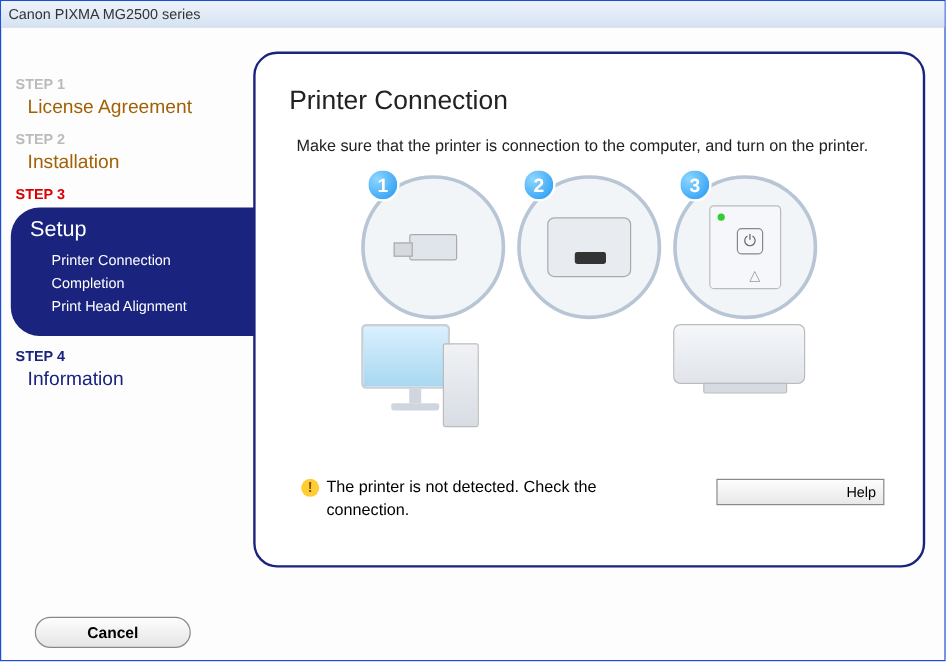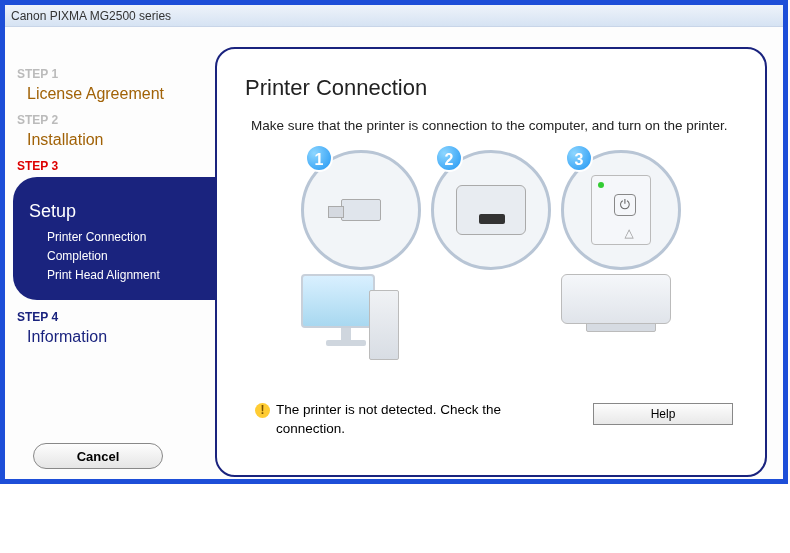--- a/index.html
+++ b/index.html
@@ -6,23 +6,23 @@
   body {
     margin: 0;
     font-family: Arial, sans-serif;
     background: #fff;
     width: 790px;
     height: 553px;
     overflow: hidden;
     position: relative;
   }
   .window {
-    border: 5px solid #1d4ed8;
+    border: 1px solid #1d4ed8;
     width: 788px;
-    height: 484px;
+    height: 551px;
     background: #fdfdfd;
     position: relative;
   }
   .titlebar {
     height: 22px;
     background: linear-gradient(to bottom, #eef3fa, #d6e3f3);
     border-bottom: 1px solid #c8d5e8;
     padding-left: 6px;
     font-size: 12px;
     color: #333;
@@ -52,21 +52,21 @@
     margin-bottom: 8px;
     padding-left: 10px;
   }
   .step-title.pend {
     color: #1a237e;
   }
   .step-active-block {
     background: #1a237e;
     color: #fff;
     border-radius: 24px 0 0 24px;
-    padding: 24px 0 14px 16px;
+    padding: 8px 0 14px 16px;
     margin-left: -4px;
     margin-right: -2px;
     position: relative;
   }
   .step-active-block .active-title {
     font-size: 18px;
     margin-bottom: 6px;
   }
   .step-active-block .sub {
     font-size: 12px;
@@ -222,20 +222,21 @@
     position:absolute;
     right: 32px;
     bottom: 50px;
     width: 140px;
     height: 22px;
     background: linear-gradient(#fdfdfd,#e8e8e8);
     border:1px solid #888;
     font-size:12px;
     color:#000;
     cursor:pointer;
+    text-align:right;
   }
   .footer {
     position:absolute;
     bottom:10px;
     left:28px;
   }
   .cancel-btn{
     width:130px; height:26px;
     border:1px solid #888;
     border-radius:13px;

